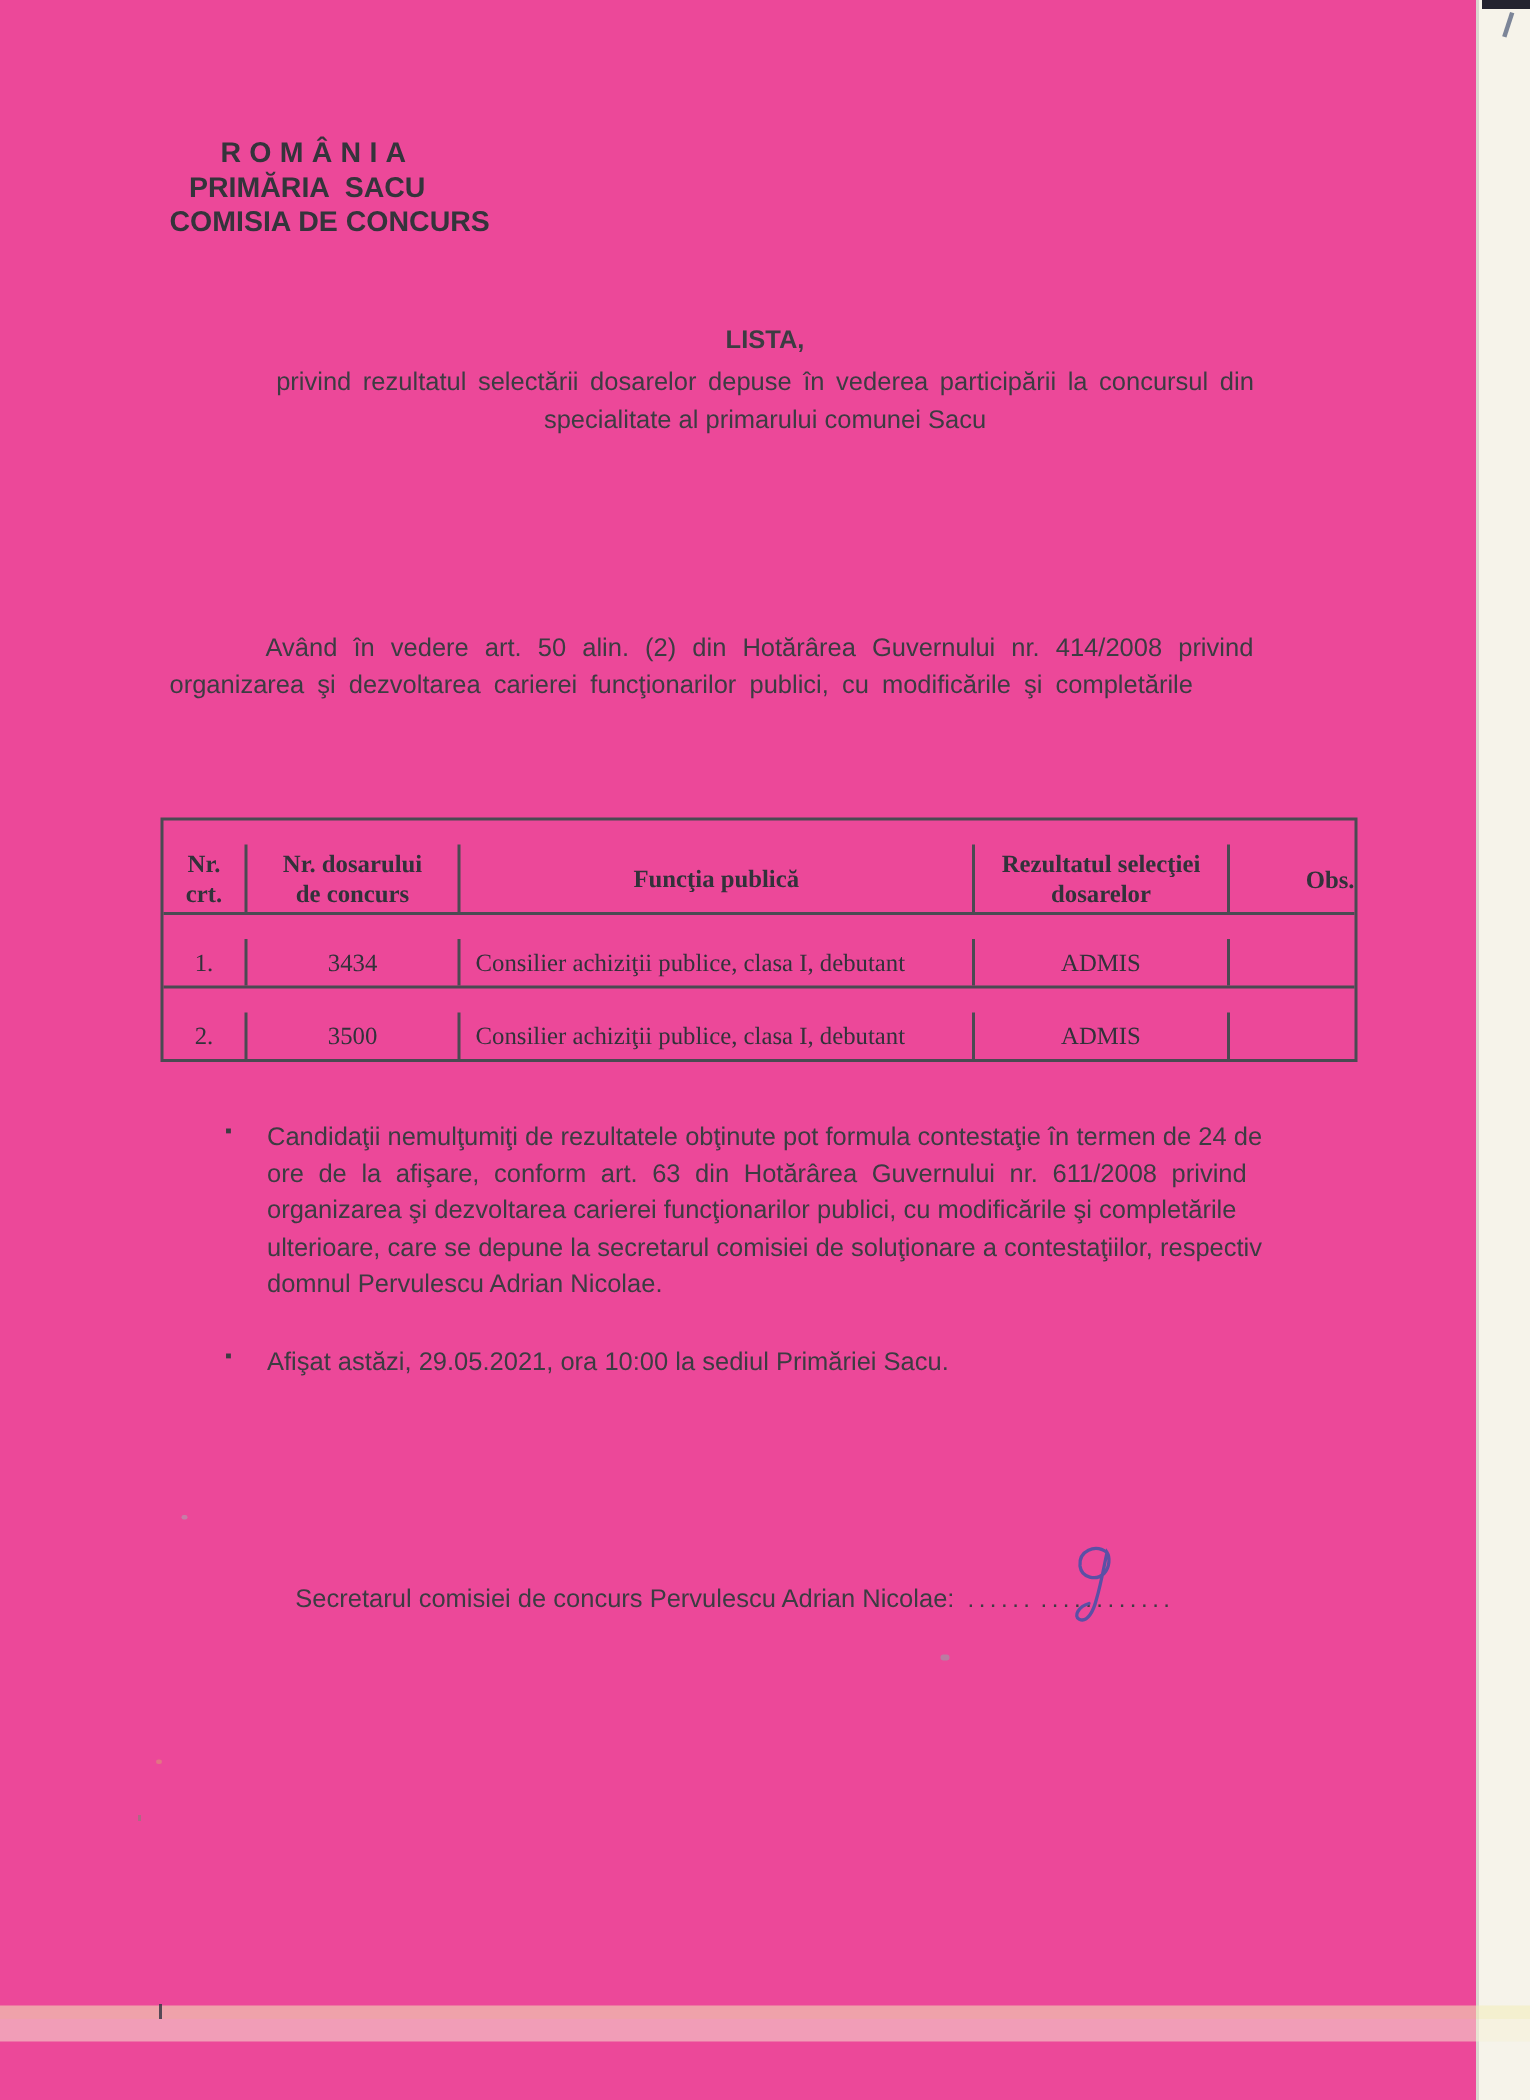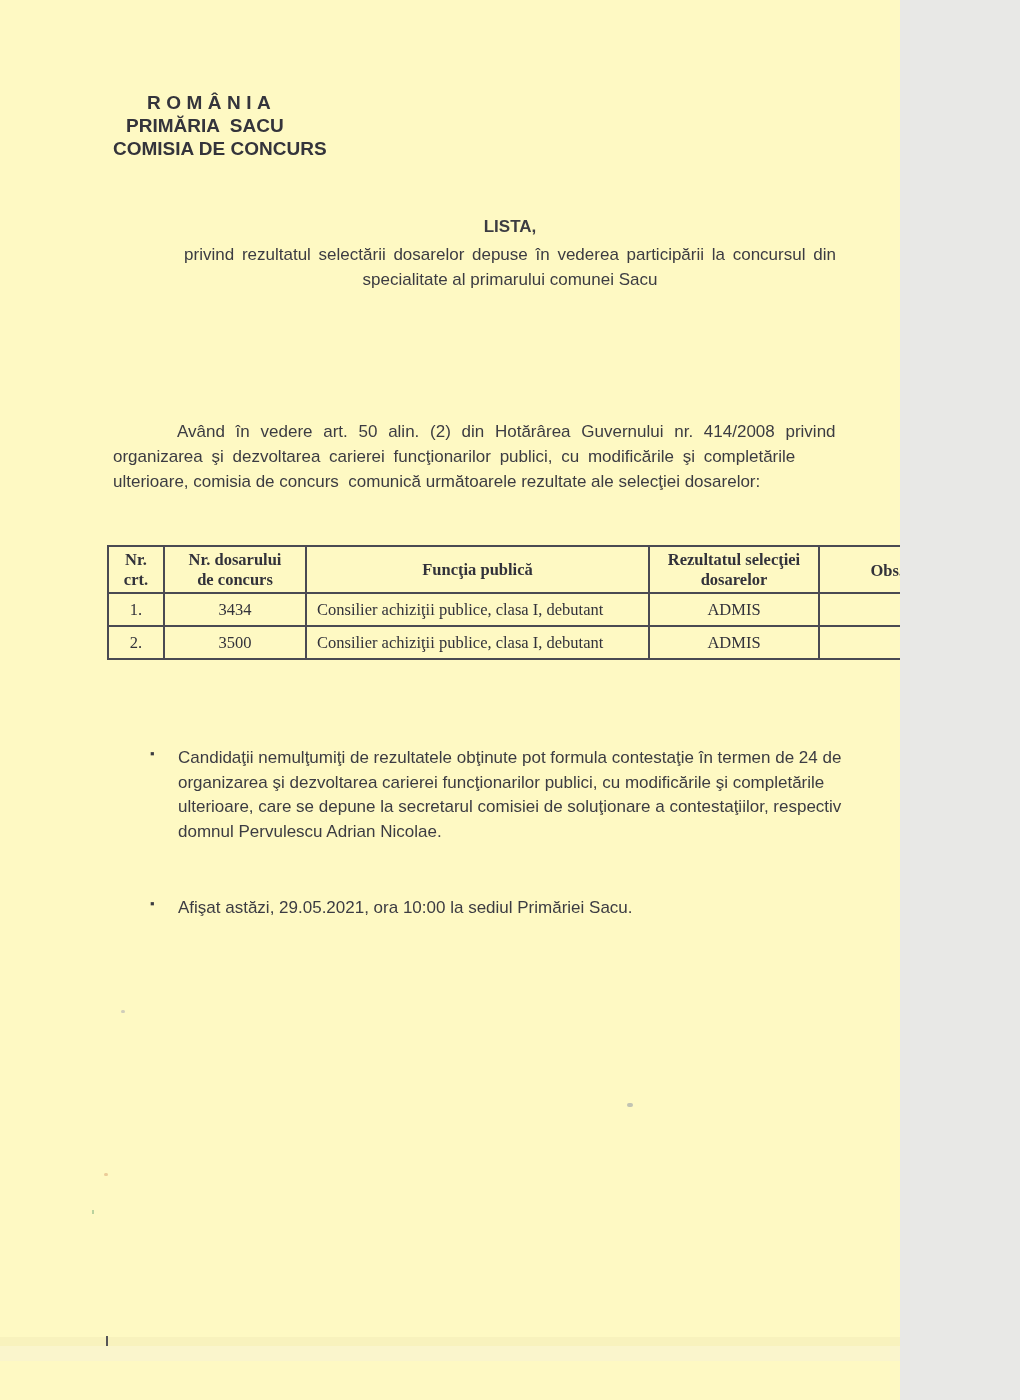--- a/index.html
+++ b/index.html
@@ -1,19 +1,19 @@
 <!DOCTYPE html>
 <html><head>
 <meta charset="utf-8">
 <style>
   html,body{margin:0;padding:0;background:#e8e8e6;}
   .page{
     position:relative;
-    width:900px;height:1400px;
-    background:#fef9c3;
+    width:1020px;height:1400px;
+    background:#ec4899;
     overflow:hidden;
     font-family:"Liberation Sans", sans-serif;
     color:#3c3c42;
   }
   .line{white-space:pre;}
   .ws3{word-spacing:3px}.ws4{word-spacing:4px}.ws5{word-spacing:5px}.ws6{word-spacing:6px}
 
   
   .edge-line{position:absolute;left:984px;top:0;width:2px;height:1400px;background:#d9d7d0;}
   .edge-strip{position:absolute;left:986px;top:0;width:34px;height:1400px;background:#f6f3ea;}
@@ -41,21 +41,21 @@
   .intro{position:absolute;left:113px;top:419px;width:790px;font-size:17px;}
   .intro .line{line-height:25px;}
   .indent{padding-left:64px;}
 
   
   .doc-table{
     position:absolute;left:107px;top:545px;width:798px;
     border:2px solid #4a4a52;box-sizing:border-box;
     font-family:"Liberation Serif", serif;color:#32323a;font-size:16.5px;
   }
-  .tr{display:grid;grid-template-columns:56px 142px 343px 170px 83px;border-bottom:2px solid #4a4a52;}
+  .tr{display:grid;grid-template-columns:56px 142px 343px 170px 83px;border-bottom:2px solid #4a4a52;margin-top:16px;}
   .tr:last-child{border-bottom:none;}
   .td{border-right:2px solid #4a4a52;display:flex;align-items:center;justify-content:center;box-sizing:border-box;}
   .td:last-child{border-right:none;}
   .th-row{height:45px;font-weight:bold;}
   .body-row{height:31px;}
   .th{flex-direction:column;line-height:20px;}
   .th-obs{justify-content:center;align-items:flex-end;padding-top:2px;}
   .cell-left{justify-content:flex-start;padding-left:10px;}
 
   
@@ -95,21 +95,20 @@
 
   <div class="title-block">
     <div class="line title-heading">LISTA,</div>
     <div class="line ws3">privind rezultatul selectării dosarelor depuse în vederea participării la concursul din</div>
     <div class="line">specialitate al primarului comunei Sacu</div>
   </div>
 
   <div class="intro">
     <div class="line indent ws6">Având în vedere art. 50 alin. (2) din Hotărârea Guvernului nr. 414/2008 privind</div>
     <div class="line ws4">organizarea şi dezvoltarea carierei funcţionarilor publici, cu modificările şi completările</div>
-    <div class="line">ulterioare, comisia de concurs  comunică următoarele rezultate ale selecţiei dosarelor:</div>
   </div>
 
   <div class="doc-table">
     <div class="tr th-row">
       <div class="td th">
         <span>Nr.</span>
         <span>crt.</span>
       </div>
       <div class="td th">
         <span>Nr. dosarului</span>
@@ -138,24 +137,33 @@
       <div class="td">3500</div>
       <div class="td cell-left">Consilier achiziţii publice, clasa I, debutant</div>
       <div class="td">ADMIS</div>
       <div class="td"></div>
     </div>
   </div>
 
   <div class="bullet bullet-1">
     <span class="marker">▪</span>
     <div class="line">Candidaţii nemulţumiţi de rezultatele obţinute pot formula contestaţie în termen de 24 de</div>
+    <div class="line ws5">ore de la afişare, conform art. 63 din Hotărârea Guvernului nr. 611/2008 privind</div>
     <div class="line">organizarea şi dezvoltarea carierei funcţionarilor publici, cu modificările şi completările</div>
     <div class="line">ulterioare, care se depune la secretarul comisiei de soluţionare a contestaţiilor, respectiv</div>
     <div class="line">domnul Pervulescu Adrian Nicolae.</div>
   </div>
 
   <div class="bullet bullet-2">
     <span class="marker">▪</span>
     <div class="line">Afişat astăzi, 29.05.2021, ora 10:00 la sediul Primăriei Sacu.</div>
   </div>
 
+  <div class="signature">
+    <span>Secretarul comisiei de concurs Pervulescu Adrian Nicolae: </span><span class="dots">......</span><span class="dots">............</span>
+    <span class="ink">
+      <svg width="36" height="56" viewBox="0 0 36 56">
+        <path d="M26 7 C18 1 7 6 8 16 C9 24 19 26 24 21 C28 17 28 10 26 7 C24 16 22 28 19 38 C17 46 13 54 7.5 51.5 C3.5 49.5 7 43 14 41" fill="none" stroke="#5b50a5" stroke-width="2.2" stroke-linecap="round"></path>
+      </svg>
+    </span>
+  </div>
 
 </div>
 
 </body></html>

